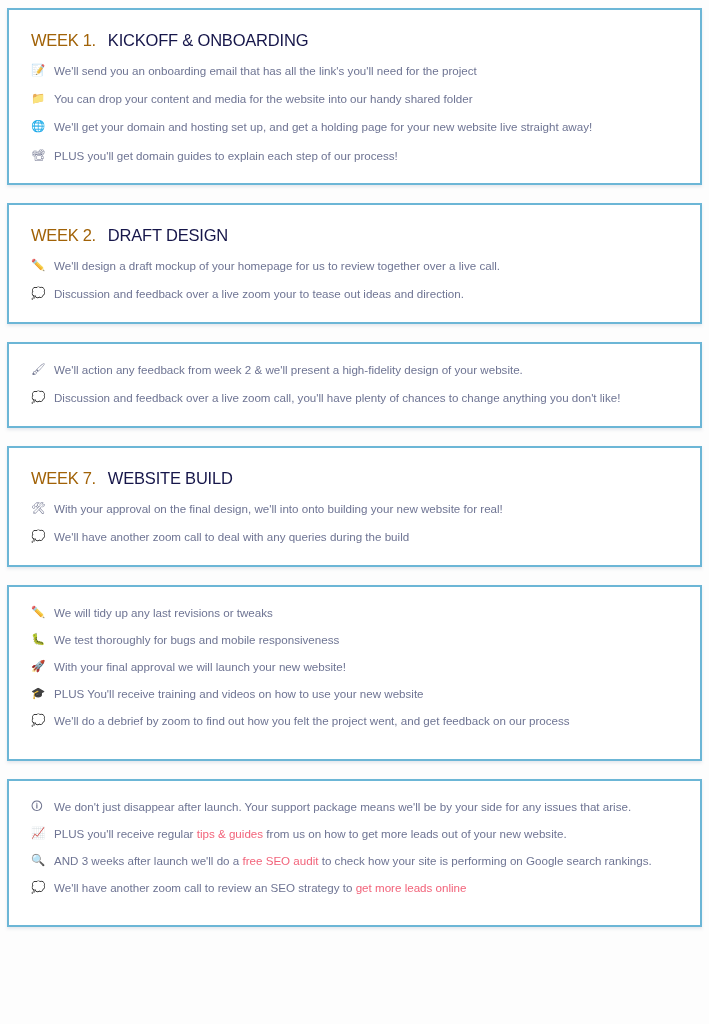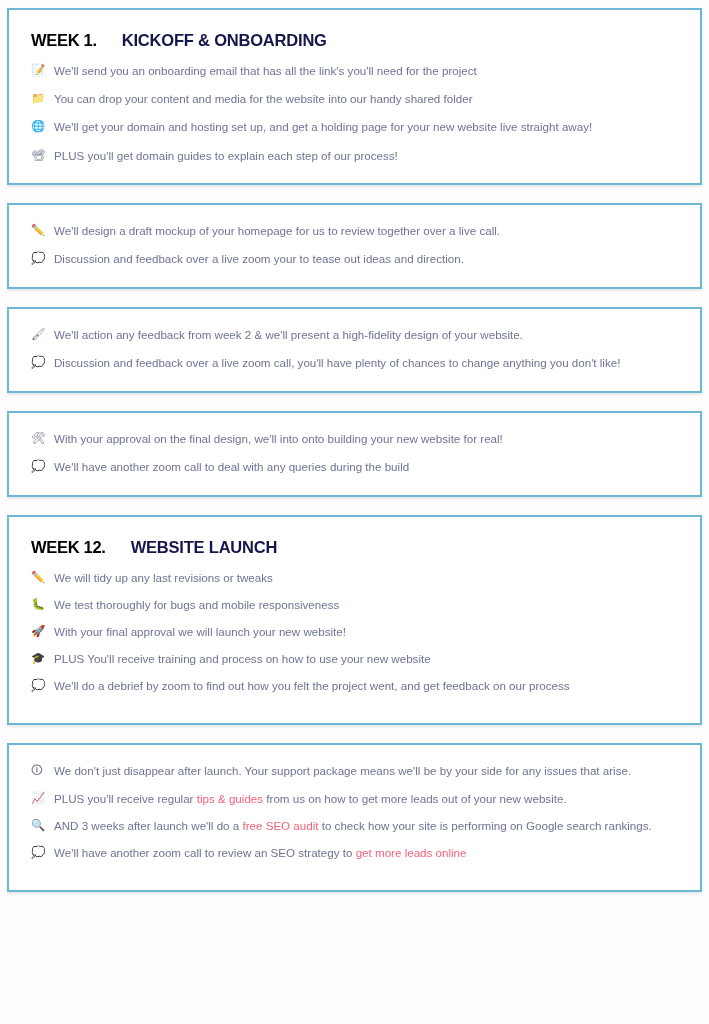--- a/index.html
+++ b/index.html
@@ -32,28 +32,28 @@
 
   .card-header {
     font-weight: bold;
     font-size: 16.5px;
     letter-spacing: -0.2px;
     margin: 3px 0 14px 0;
     white-space: nowrap;
     line-height: 1.1;
   }
   .week-label {
-    color: #000000;
-    font-weight: bold;
+    color: #a16207;
+    font-weight: normal;
     letter-spacing: -0.3px;
   }
   .week-title {
     color: #16164a;
-    font-weight: bold;
-    margin-left: 25px;
+    font-weight: normal;
+    margin-left: 12px;
     letter-spacing: -0.2px;
   }
 
   .items { margin: 0; padding: 0; list-style: none; }
 
   .item {
     display: flex;
     align-items: flex-start;
     font-size: 11.6px;
     line-height: 1.35;
@@ -101,20 +101,23 @@
         <span class="item-text">We'll get your domain and hosting set up, and get a holding page for your new website live straight away!</span>
       </li>
       <li class="item">
         <span class="item-icon">📽</span>
         <span class="item-text">PLUS you'll get domain guides to explain each step of our process!</span>
       </li>
     </ul>
   </section>
 
   <section class="card">
+    <div class="card-header">
+      <span class="week-label">WEEK 2.</span><span class="week-title">DRAFT DESIGN</span>
+    </div>
     <ul class="items">
       <li class="item">
         <span class="item-icon">✏️</span>
         <span class="item-text">We'll design a draft mockup of your homepage for us to review together over a live call.</span>
       </li>
       <li class="item">
         <span class="item-icon">💭</span>
         <span class="item-text">Discussion and feedback over a live zoom your to tease out ideas and direction.</span>
       </li>
     </ul>
@@ -127,52 +130,52 @@
         <span class="item-text">We'll action any feedback from week 2 &amp; we'll present a high-fidelity design of your website.</span>
       </li>
       <li class="item">
         <span class="item-icon">💭</span>
         <span class="item-text">Discussion and feedback over a live zoom call, you'll have plenty of chances to change anything you don't like!</span>
       </li>
     </ul>
   </section>
 
   <section class="card">
+    <div class="card-header">
+      <span class="week-label">WEEK 7.</span><span class="week-title">WEBSITE BUILD</span>
+    </div>
     <ul class="items">
       <li class="item">
         <span class="item-icon">🛠</span>
         <span class="item-text">With your approval on the final design, we'll into onto building your new website for real!</span>
       </li>
       <li class="item">
         <span class="item-icon">💭</span>
         <span class="item-text">We'll have another zoom call to deal with any queries during the build</span>
       </li>
     </ul>
   </section>
 
   <section class="card dense">
-    <div class="card-header">
-      <span class="week-label">WEEK 12.</span><span class="week-title">WEBSITE LAUNCH</span>
-    </div>
     <ul class="items">
       <li class="item">
         <span class="item-icon">✏️</span>
         <span class="item-text">We will tidy up any last revisions or tweaks</span>
       </li>
       <li class="item">
         <span class="item-icon">🐛</span>
         <span class="item-text">We test thoroughly for bugs and mobile responsiveness</span>
       </li>
       <li class="item">
         <span class="item-icon">🚀</span>
         <span class="item-text">With your final approval we will launch your new website!</span>
       </li>
       <li class="item">
         <span class="item-icon">🎓</span>
-        <span class="item-text">PLUS You'll receive training and process on how to use your new website</span>
+        <span class="item-text">PLUS You'll receive training and videos on how to use your new website</span>
       </li>
       <li class="item">
         <span class="item-icon">💭</span>
         <span class="item-text">We'll do a debrief by zoom to find out how you felt the project went, and get feedback on our process</span>
       </li>
     </ul>
   </section>
 
   <section class="card dense">
     <ul class="items">

